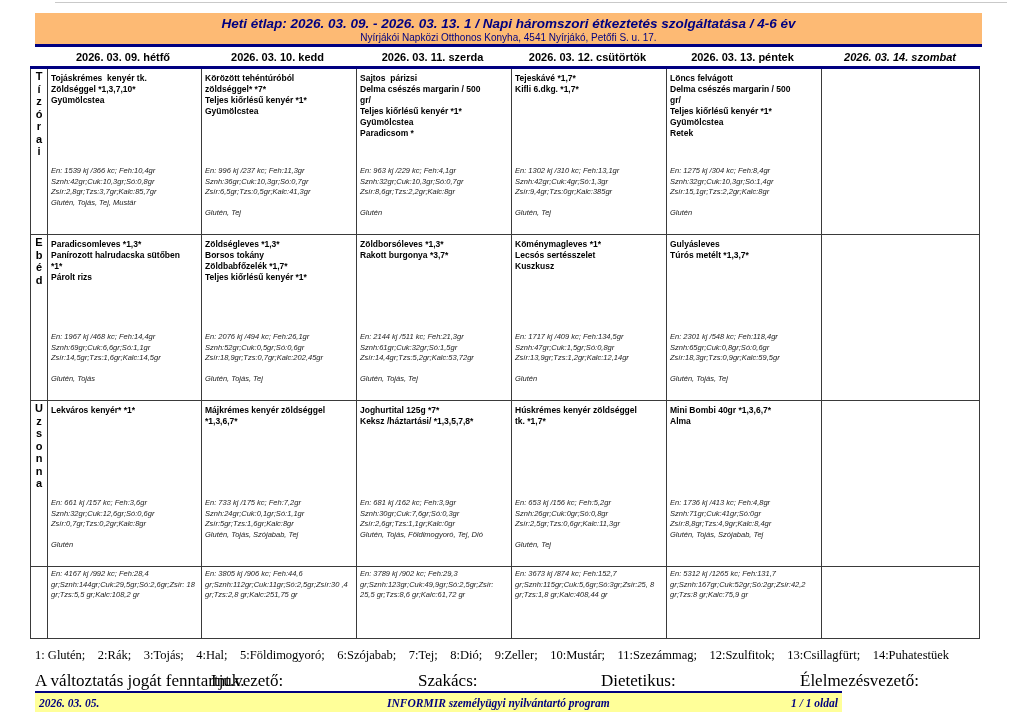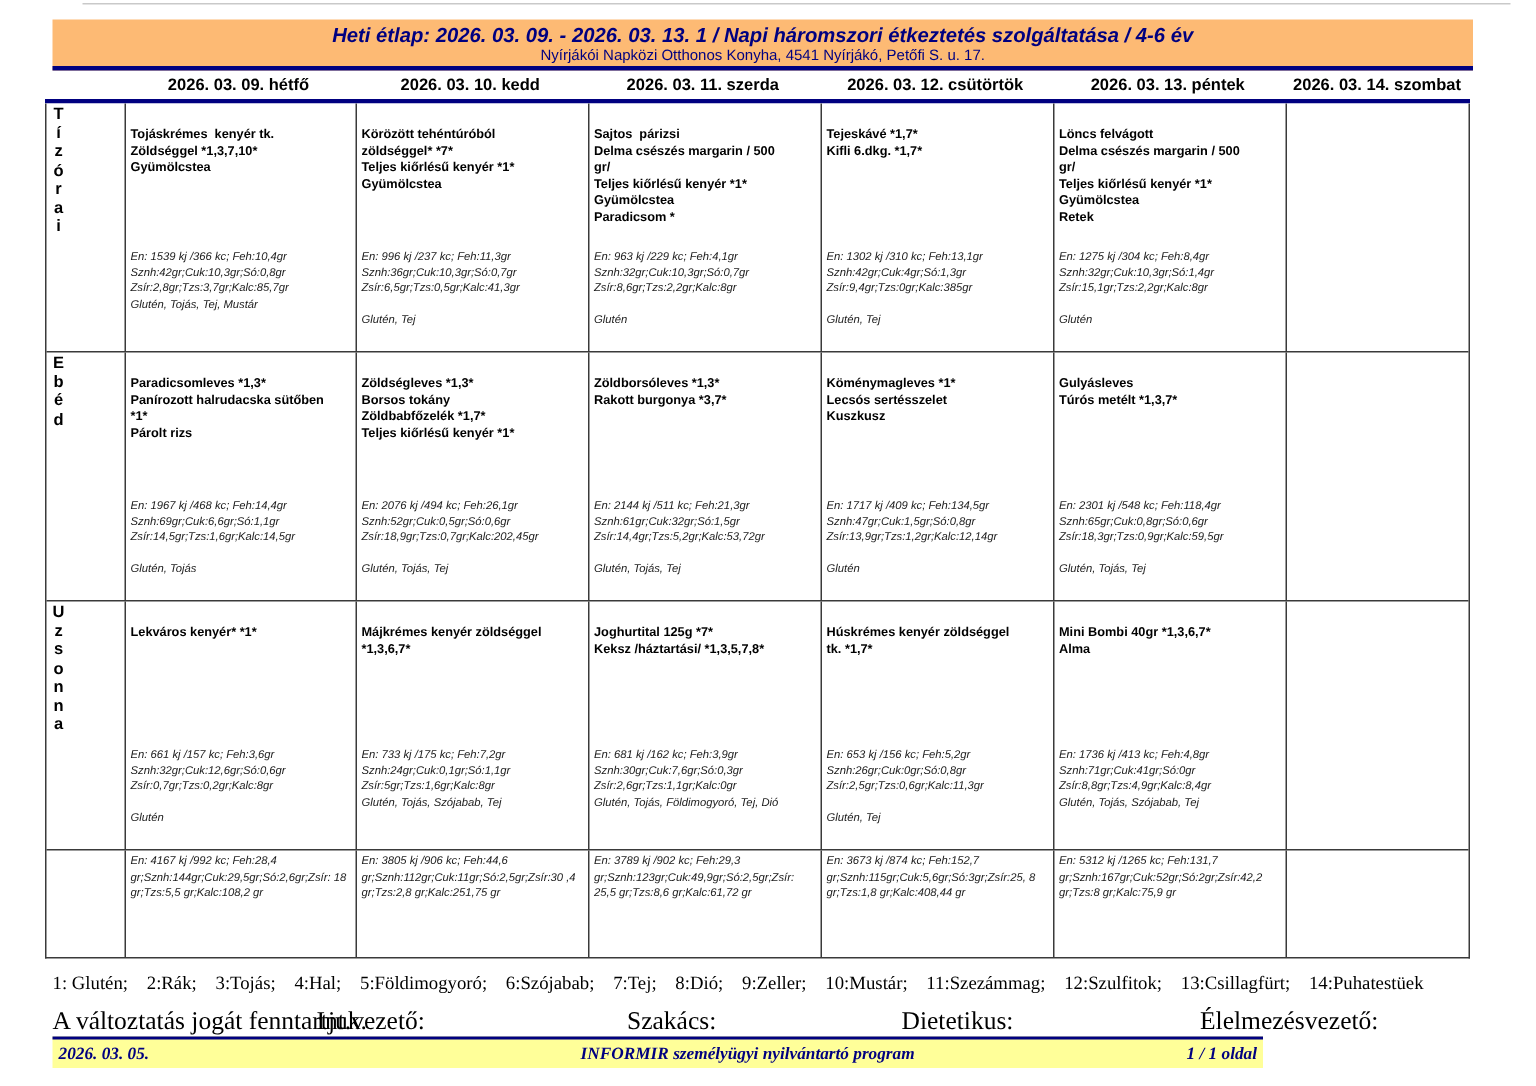--- a/index.html
+++ b/index.html
@@ -22,22 +22,22 @@
   
   .menu-table{position:absolute;left:30px;top:69px;width:950px;border:1px solid #3a3a3a;border-top:none;
               box-sizing:border-box;background:#fff;}
   .trow{display:flex;}
   .trow + .trow{border-top:1px solid #3a3a3a;}
   .meal-row{height:165px;}
   .totals-row{height:71px;}
   .tcell{box-sizing:border-box;flex:0 0 auto;}
   .trow .tcell + .tcell{border-left:1px solid #3a3a3a;}
   .label-cell{width:16px;font-weight:bold;font-size:11px;line-height:12.5px;text-align:center;padding-top:1px;}
-  .c1{width:154px;margin-left:36px;} .c2,.c3,.c4,.c5{width:155px;} .c6{flex:1 1 auto;}
-  .day-cell{position:relative;padding:15px 3px;overflow:hidden;}
+  .c1{width:154px;} .c2,.c3,.c4,.c5{width:155px;} .c6{flex:1 1 auto;font-style:italic;}
+  .day-cell{position:relative;padding:4px 3px;overflow:hidden;}
   .day-cell .menu{font-weight:bold;font-size:8.5px;line-height:11px;color:#000;white-space:pre-wrap;}
   .day-cell .info{position:absolute;top:97px;left:3px;right:2px;font-style:italic;font-size:7.5px;
                   line-height:10.5px;color:#1a1a1a;white-space:pre-wrap;}
   .total-cell{padding:2px 3px;font-style:italic;font-size:7.5px;line-height:10.5px;color:#1a1a1a;overflow:hidden;}
 
   
   .legend{position:absolute;left:35px;top:648px;width:947px;font-family:"Liberation Serif",serif;
           font-size:12.5px;color:#000;white-space:pre-wrap;}
   .sig{position:absolute;top:671px;font-family:"Liberation Serif",serif;font-size:17px;color:#000;}
   .sig-note{left:35px;} .sig-1{left:211px;} .sig-2{left:418px;} .sig-3{left:601px;} .sig-4{left:800px;}

